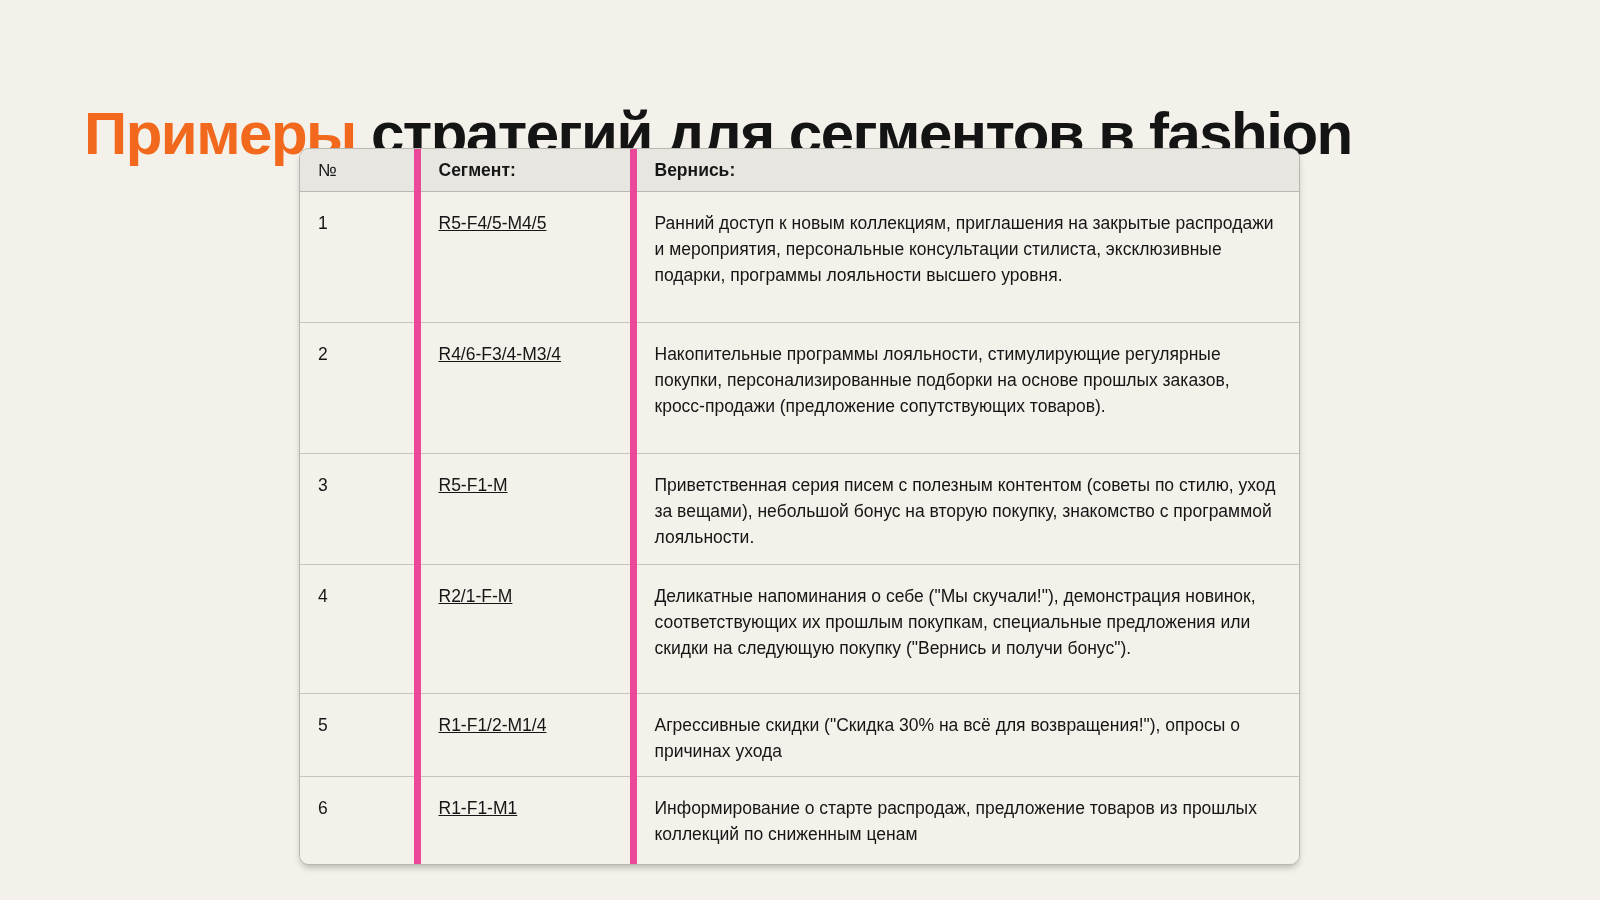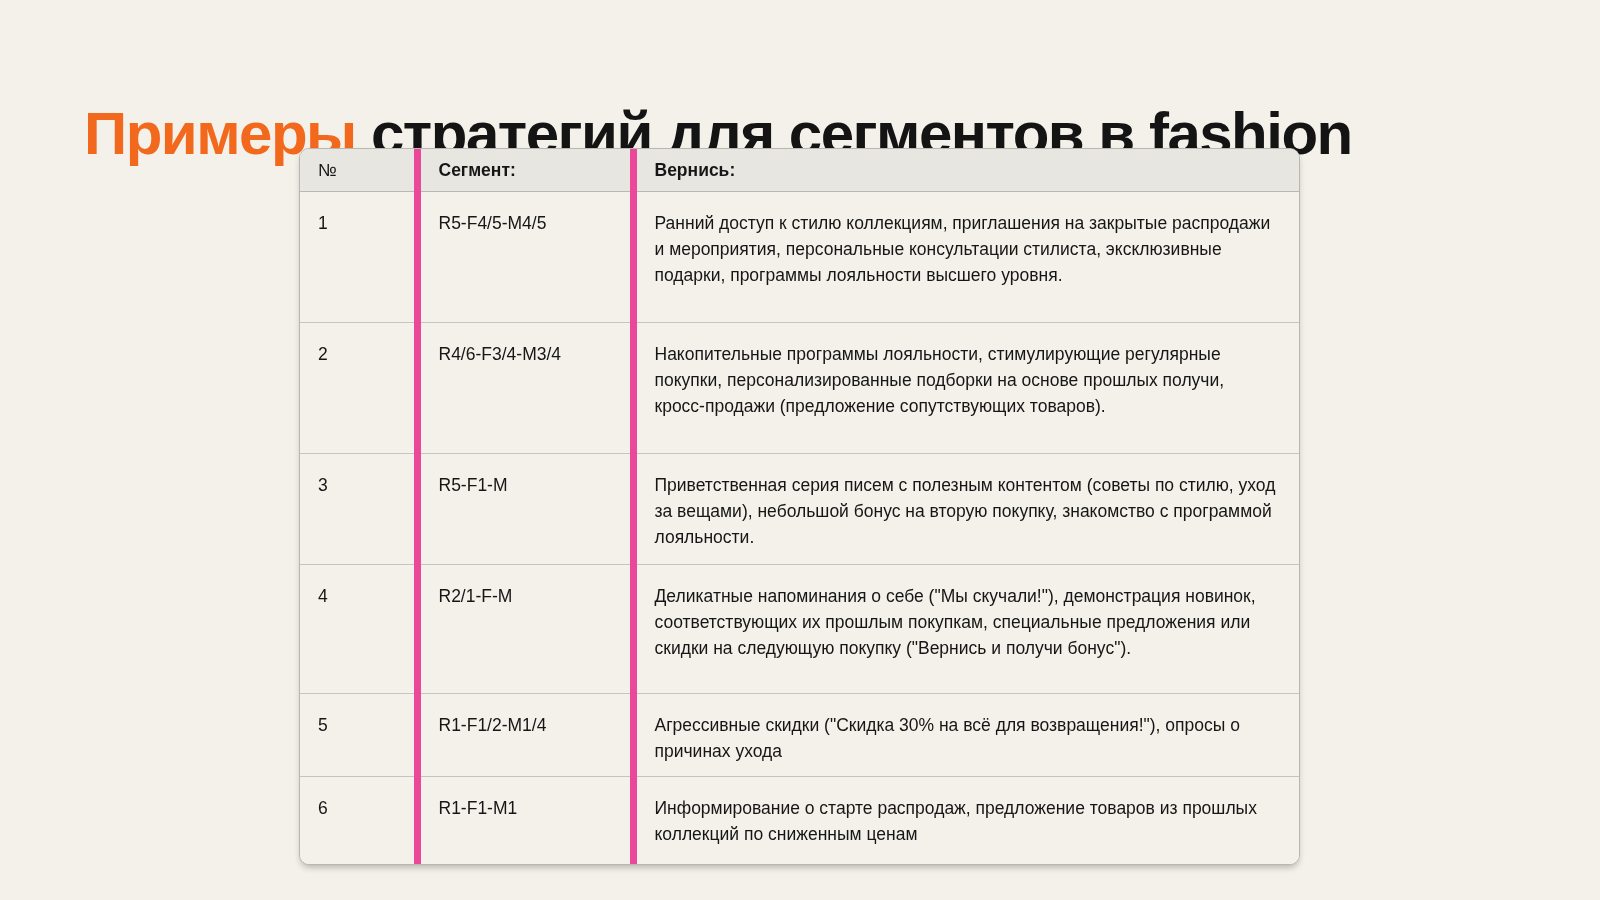--- a/index.html
+++ b/index.html
@@ -88,21 +88,21 @@
     padding-top: 18px;
   }
   
   .strategy-table tbody tr:nth-child(1) { height: 131px; }
   .strategy-table tbody tr:nth-child(2) { height: 131px; }
   .strategy-table tbody tr:nth-child(3) { height: 111px; }
   .strategy-table tbody tr:nth-child(4) { height: 129px; }
   .strategy-table tbody tr:nth-child(5) { height: 79px;  }
   .strategy-table tbody tr:nth-child(6) { height: 87px;  }
 
-  .cell-segment { white-space: nowrap; }
+  .cell-segment { white-space: nowrap; text-decoration: underline; }
 </style>
 </head>
 <body>
 
 <h1 class="slide-title"><span class="highlight">Примеры</span><span> стратегий для сегментов в fashion</span></h1>
 
 <div class="table-wrap">
   <table class="strategy-table">
     <colgroup>
       <col class="c-num">
@@ -113,26 +113,26 @@
       <tr>
         <th class="num-h">№</th>
         <th>Сегмент:</th>
         <th>Вернись:</th>
       </tr>
     </thead>
     <tbody>
       <tr>
         <td>1</td>
         <td class="cell-segment">R5-F4/5-M4/5</td>
-        <td>Ранний доступ к стилю коллекциям, приглашения на закрытые распродажи и мероприятия, персональные консультации стилиста, эксклюзивные подарки, программы лояльности высшего уровня.</td>
+        <td>Ранний доступ к новым коллекциям, приглашения на закрытые распродажи и мероприятия, персональные консультации стилиста, эксклюзивные подарки, программы лояльности высшего уровня.</td>
       </tr>
       <tr>
         <td>2</td>
         <td class="cell-segment">R4/6-F3/4-M3/4</td>
-        <td>Накопительные программы лояльности, стимулирующие регулярные покупки, персонализированные подборки на основе прошлых получи, кросс-продажи (предложение сопутствующих товаров).</td>
+        <td>Накопительные программы лояльности, стимулирующие регулярные покупки, персонализированные подборки на основе прошлых заказов, кросс-продажи (предложение сопутствующих товаров).</td>
       </tr>
       <tr>
         <td>3</td>
         <td class="cell-segment">R5-F1-M</td>
         <td>Приветственная серия писем с полезным контентом (советы по стилю, уход за вещами), небольшой бонус на вторую покупку, знакомство с программой лояльности.</td>
       </tr>
       <tr>
         <td>4</td>
         <td class="cell-segment">R2/1-F-M</td>
         <td>Деликатные напоминания о себе ("Мы скучали!"), демонстрация новинок, соответствующих их прошлым покупкам, специальные предложения или скидки на следующую покупку ("Вернись и получи бонус").</td>

